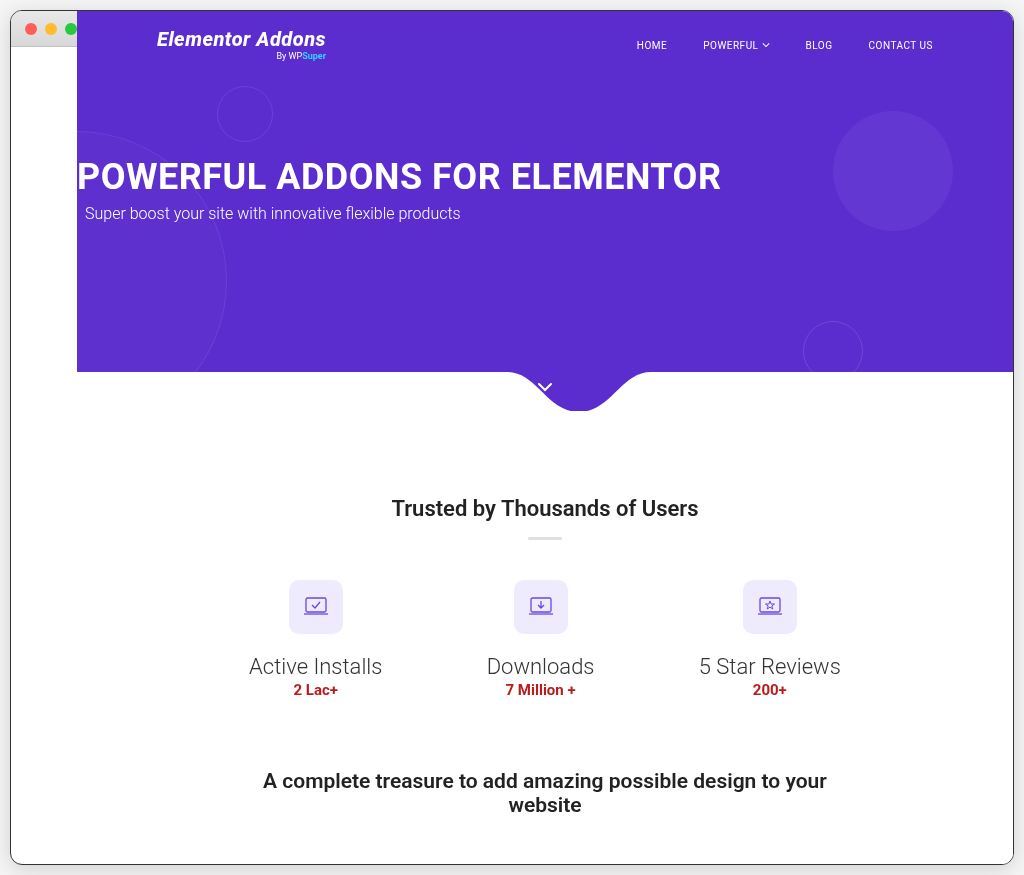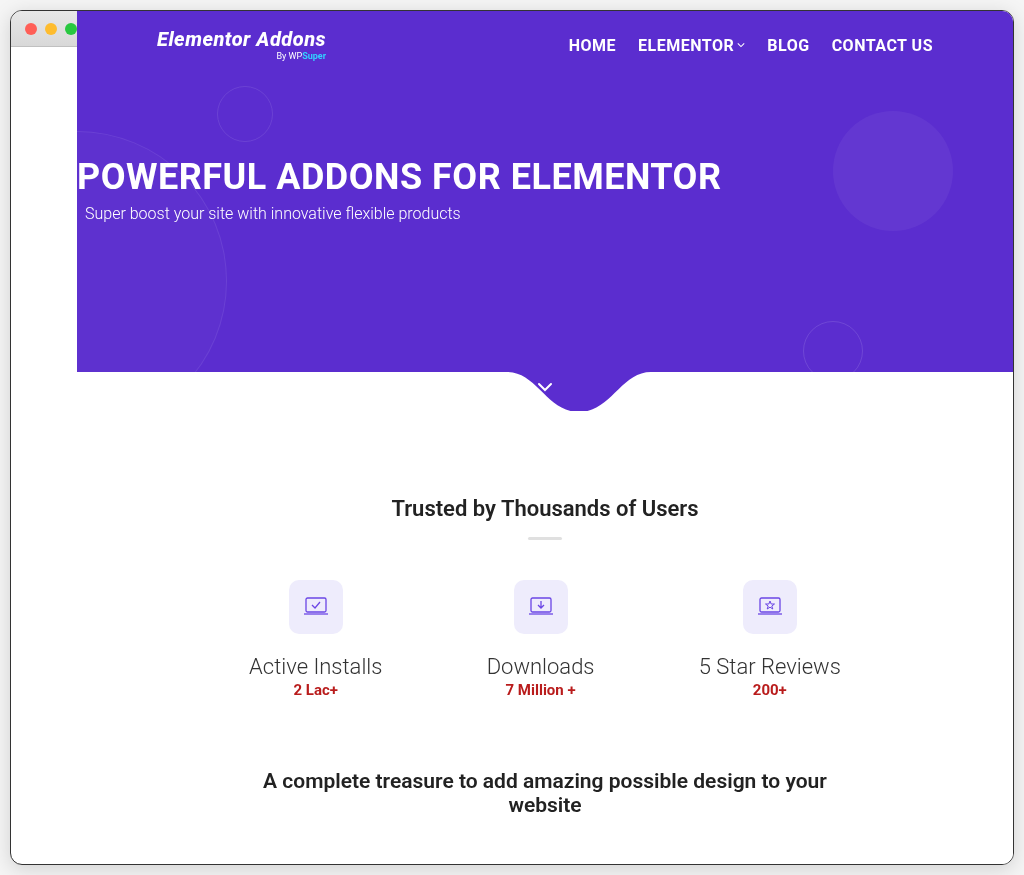--- a/index.html
+++ b/index.html
@@ -73,22 +73,22 @@
   font-style: italic;
   font-weight: 800;
   font-size: 20px;
   letter-spacing: 0.5px;
   line-height: 1;
 }
 .logo-sub { font-size: 9px; margin-top: 2px; }
 .logo-sub .wp { color:#fff; }
 .logo-sub .vibes { color:#33d1ff; font-weight:700;}
 .nav-links {
-  display: flex; gap: 22px; list-style: none;
-  font-size: 16px; font-weight: 700; letter-spacing: 0.5px;
+  display: flex; gap: 36px; list-style: none;
+  font-size: 10px; font-weight: 400; letter-spacing: 0.5px;
 }
 .nav-links li { display:flex; align-items:center; gap:3px; cursor:pointer;}
 .chev-down { width:8px; height:8px; }
 .hero-content {
   position: relative;
   z-index: 2;
   text-align: left;
   margin-top: 95px;
 }
 .hero-title {
@@ -155,21 +155,21 @@
           <div class="logo-main">Elementor Addons</div>
           <div class="logo-sub">
             <span>By </span><span class="wp">WP</span><span class="vibes">Super</span>
           </div>
         </div>
         <ul class="nav-links">
           <li>
               <span>HOME</span>
             </li>
           <li>
-            <span>ELEMENTOR</span>
+            <span>POWERFUL</span>
             <svg class="chev-down" viewBox="0 0 10 10">
                 <path d="M1 3 L5 7 L9 3" stroke="#fff" stroke-width="1.3" fill="none"></path>
               </svg>
           </li>
           <li>
               <span>BLOG</span>
             </li>
           <li>
               <span>CONTACT US</span>
             </li>

